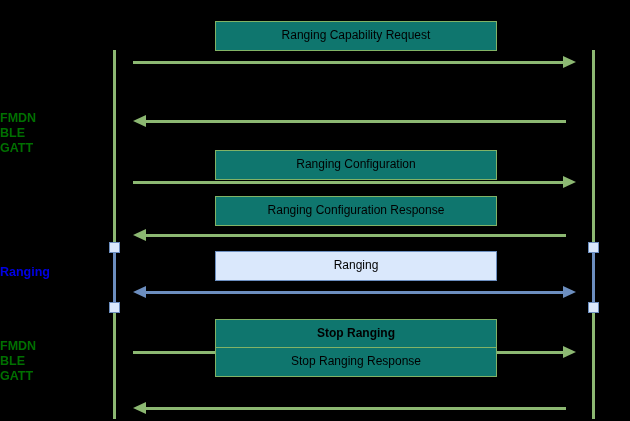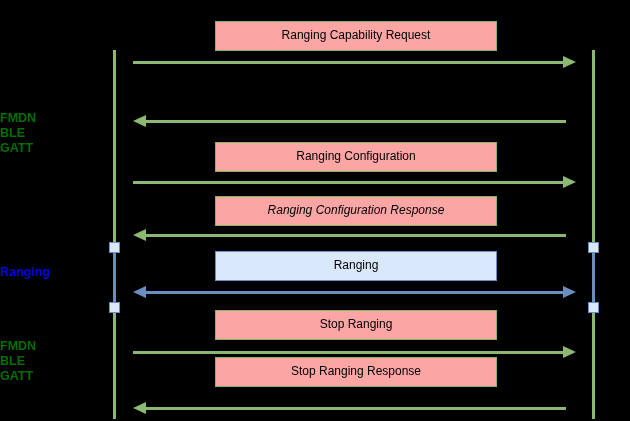--- a/index.html
+++ b/index.html
@@ -25,25 +25,25 @@
   .node-lt { left: 109px; top: 242px; }
   .node-lb { left: 109px; top: 302px; }
   .node-rt { left: 588px; top: 242px; }
   .node-rb { left: 588px; top: 302px; }
 
   
   .msg-box {
     position: absolute; left: 215px; width: 282px; height: 30px;
     text-align: center; line-height: 27px; font-size: 12px; color: #000000;
   }
-  .msg-green { background: #fca5a5; border: 1.5px solid #82b366; }
+  .msg-green { background: #0f766e; border: 1.5px solid #82b366; }
   .msg-blue  { background: #dae8fc; border: 1.5px solid #6c8ebf; }
-  .b1 { top: 21px; }  .b2 { top: 81px; }  .b3 { top: 142px; }
-  .b4 { top: 196px; font-style: italic; } .b5 { top: 251px; } .b6 { top: 310px; }
-  .b7 { top: 357px; }
+  .b1 { top: 21px; }  .b2 { top: 81px; }  .b3 { top: 150px; }
+  .b4 { top: 196px; } .b5 { top: 251px; } .b6 { top: 319px; font-weight: bold; }
+  .b7 { top: 347px; }
 
   
   .arrow { position: absolute; height: 12px; left: 133px; }
   .dir-right { width: 443px; }
   .dir-left  { width: 433px; }
   .dir-both  { width: 443px; }
   .a1 { top: 56px; }  .a2 { top: 115px; } .a3 { top: 176px; }
   .a4 { top: 229px; } .a5 { top: 286px; } .a6 { top: 346px; }
   .a7 { top: 402px; }
   .arrow .line { position: absolute; top: 4.5px; height: 3px; background: #8cb872; }

